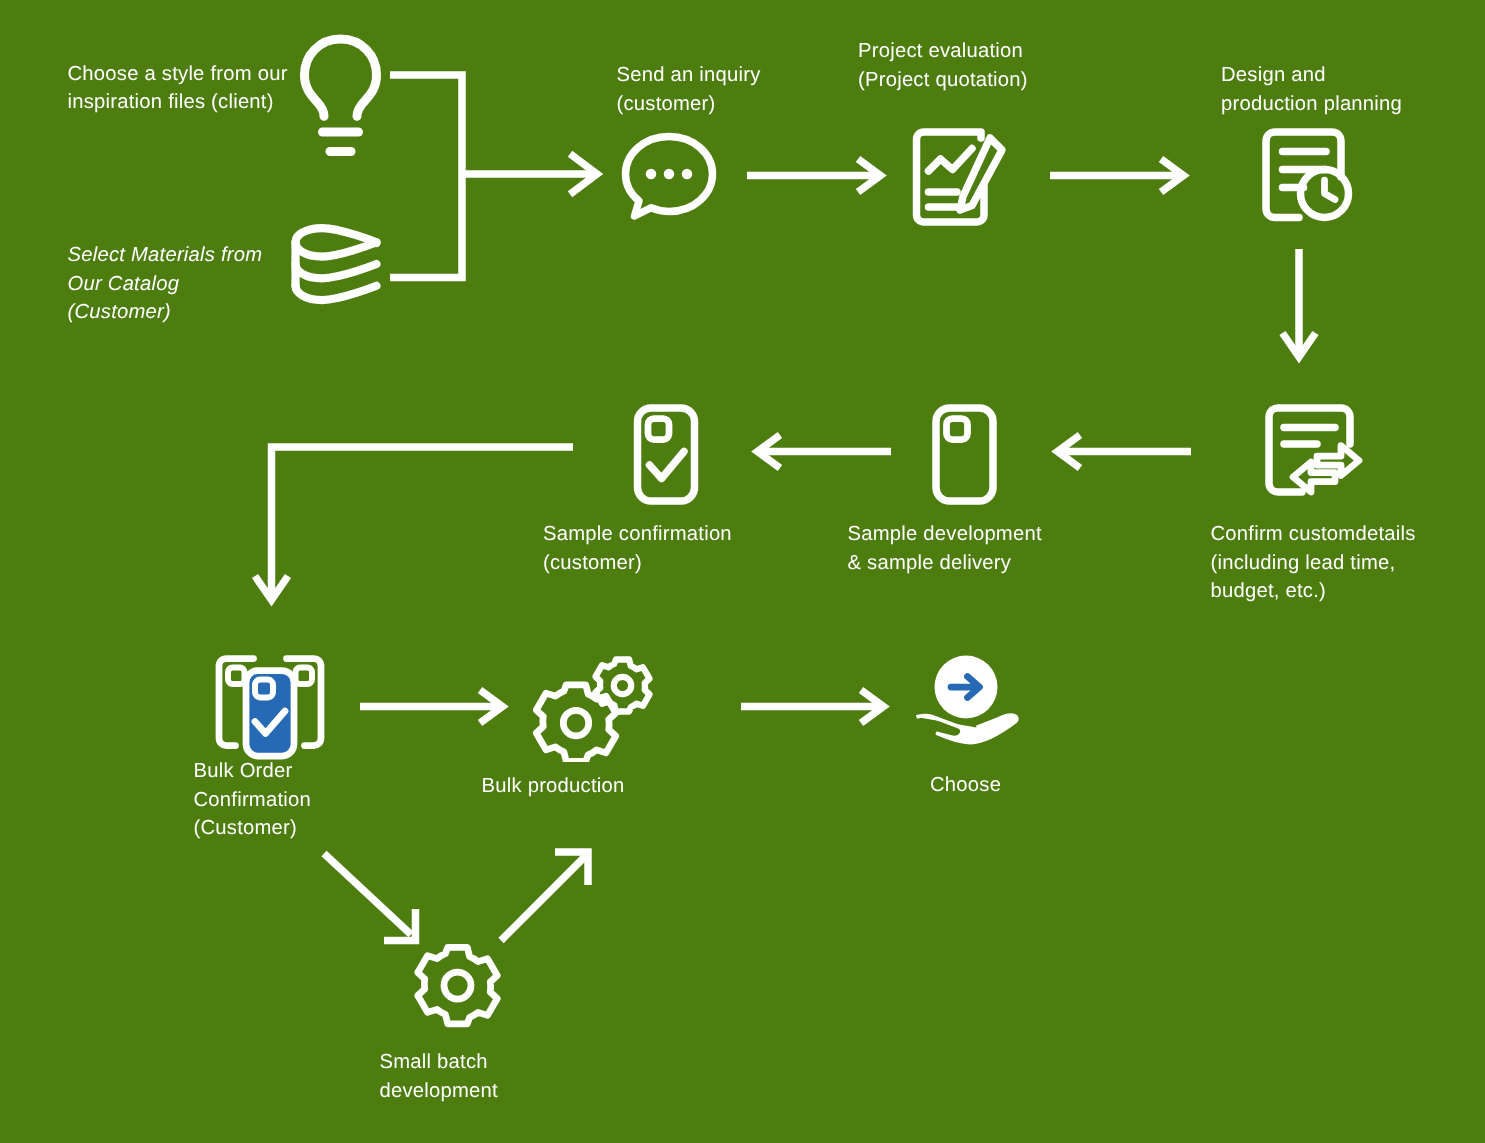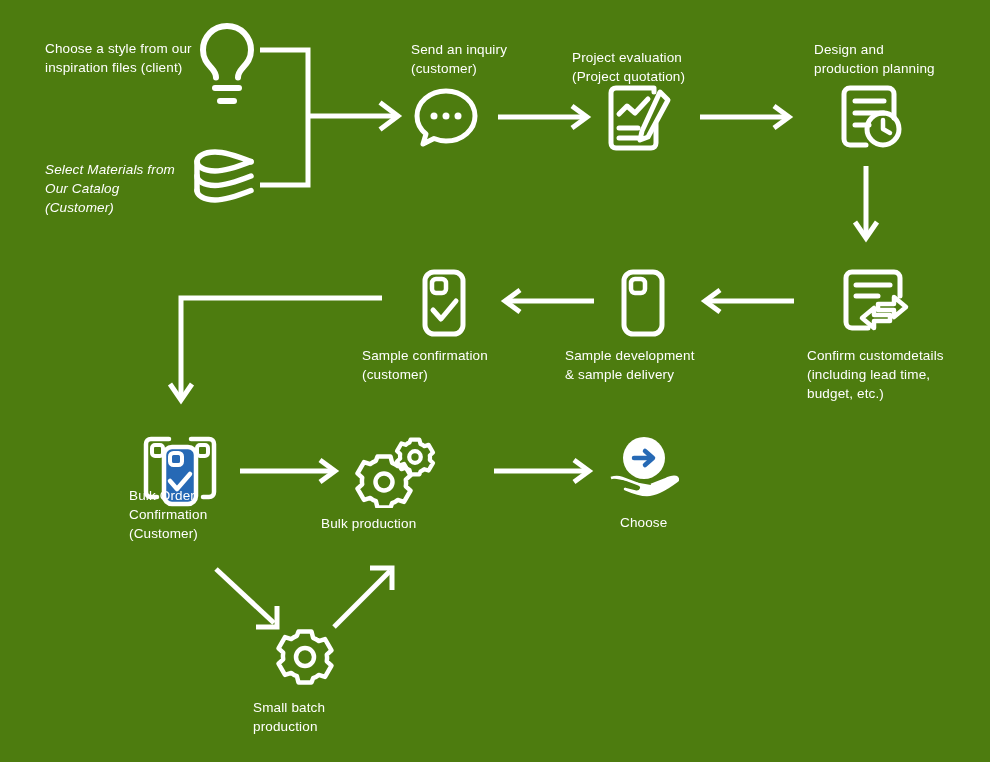--- a/index.html
+++ b/index.html
@@ -93,21 +93,21 @@
     </svg>
   </div>
 
   <div class="conn" style="left:498px; top:104px;">
     <svg width="95" height="26" viewBox="0 0 95 26">
       <line x1="0" y1="13" x2="86" y2="13" stroke="#ffffff" stroke-width="5"></line>
       <path d="M74 2 L89 13 L74 24" fill="none" stroke="#ffffff" stroke-width="5"></path>
     </svg>
   </div>
 
-  <div class="label" style="left:572px; top:48px; width:175px;">Project evaluation
+  <div class="label" style="left:572px; top:24px; width:175px;">Project evaluation
 (Project quotation)</div>
 
   <div class="icon" style="left:604px; top:84px;">
     <svg width="72" height="68" viewBox="0 0 72 68">
       <path d="M50 8 L50 4 L12 4 C9 4 7 6 7 9 L7 59 C7 62 9 64 12 64 L47 64 C50 64 52 62 52 59 L52 40" fill="none" stroke="#ffffff" stroke-width="5" stroke-linecap="round" stroke-linejoin="round"></path>
       <path d="M15 30 L23 22 L31 29 L44 15" fill="none" stroke="#ffffff" stroke-width="5" stroke-linecap="round" stroke-linejoin="round"></path>
       <line x1="15" y1="44" x2="34" y2="44" stroke="#ffffff" stroke-width="5" stroke-linecap="round"></line>
       <line x1="15" y1="54" x2="34" y2="54" stroke="#ffffff" stroke-width="5" stroke-linecap="round"></line>
       <path d="M56 8 L64 16 L44 53 L36 56 L38 47 Z" fill="none" stroke="#ffffff" stroke-width="5" stroke-linejoin="round"></path>
     </svg>
@@ -202,21 +202,21 @@
       <path d="M32 5 L14 5 C11 5 9 7 9 10 L9 58 C9 61 11 63 14 63 L20 63" fill="none" stroke="#ffffff" stroke-width="4.5" stroke-linecap="round" stroke-linejoin="round"></path>
       <rect x="15" y="11" width="11" height="11" rx="3" ry="3" fill="none" stroke="#ffffff" stroke-width="4"></rect>
       <path d="M54 5 L72 5 C75 5 77 7 77 10 L77 58 C77 61 75 63 72 63 L66 63" fill="none" stroke="#ffffff" stroke-width="4.5" stroke-linecap="round" stroke-linejoin="round"></path>
       <rect x="60" y="11" width="11" height="11" rx="3" ry="3" fill="none" stroke="#ffffff" stroke-width="4"></rect>
       <rect x="27" y="13" width="32" height="57" rx="8" ry="8" fill="#2669b5" stroke="#ffffff" stroke-width="4.5"></rect>
       <rect x="33" y="19" width="12" height="12" rx="3.5" ry="3.5" fill="none" stroke="#ffffff" stroke-width="4"></rect>
       <path d="M33 47 L40 55 L53 40" fill="none" stroke="#ffffff" stroke-width="4.5" stroke-linecap="round" stroke-linejoin="round"></path>
     </svg>
   </div>
 
-  <div class="label" style="left:129px; top:486px; width:160px;">Bulk Order
+  <div class="label" style="left:129px; top:504px; width:160px;">Bulk Order
 Confirmation
 (Customer)</div>
 
   <div class="conn" style="left:240px; top:458px;">
     <svg width="105" height="26" viewBox="0 0 105 26">
       <line x1="0" y1="13" x2="92" y2="13" stroke="#ffffff" stroke-width="5"></line>
       <path d="M80 2 L95 13 L80 24" fill="none" stroke="#ffffff" stroke-width="5"></path>
     </svg>
   </div>
 
@@ -270,15 +270,15 @@
   <div class="icon" style="left:274px; top:626px;">
     <svg width="62" height="62" viewBox="0 0 62 62">
       <g transform="translate(31,31)">
         <path d="M-6.5 -25.5 h13 l1.6 6.3 a20 20 0 0 1 5.6 3.3 l6.3 -2 6.5 11.2 -4.7 4.4 a20 20 0 0 1 0 6.6 l4.7 4.4 -6.5 11.2 -6.3 -2 a20 20 0 0 1 -5.6 3.3 L6.5 25.5 h-13 l-1.6 -6.3 a20 20 0 0 1 -5.6 -3.3 l-6.3 2 -6.5 -11.2 4.7 -4.4 a20 20 0 0 1 0 -6.6 l-4.7 -4.4 6.5 -11.2 6.3 2 a20 20 0 0 1 5.6 -3.3 Z" fill="none" stroke="#ffffff" stroke-width="4.5" stroke-linejoin="round"></path>
         <circle cx="0" cy="0" r="9" fill="none" stroke="#ffffff" stroke-width="4.5"></circle>
       </g>
     </svg>
   </div>
 
   <div class="label" style="left:253px; top:698px; width:160px;">Small batch
-production</div>
+development</div>
 
 </div>
 
 </body></html>

